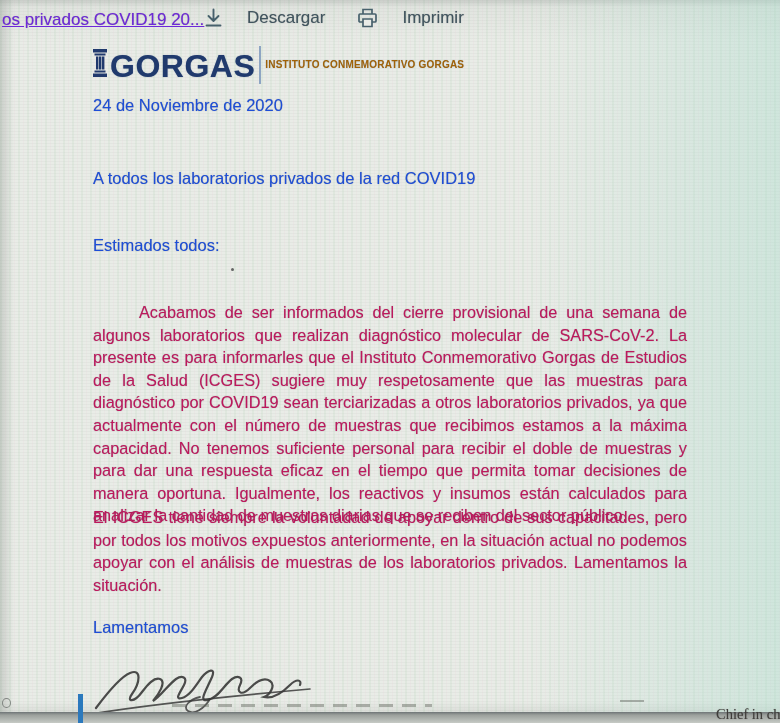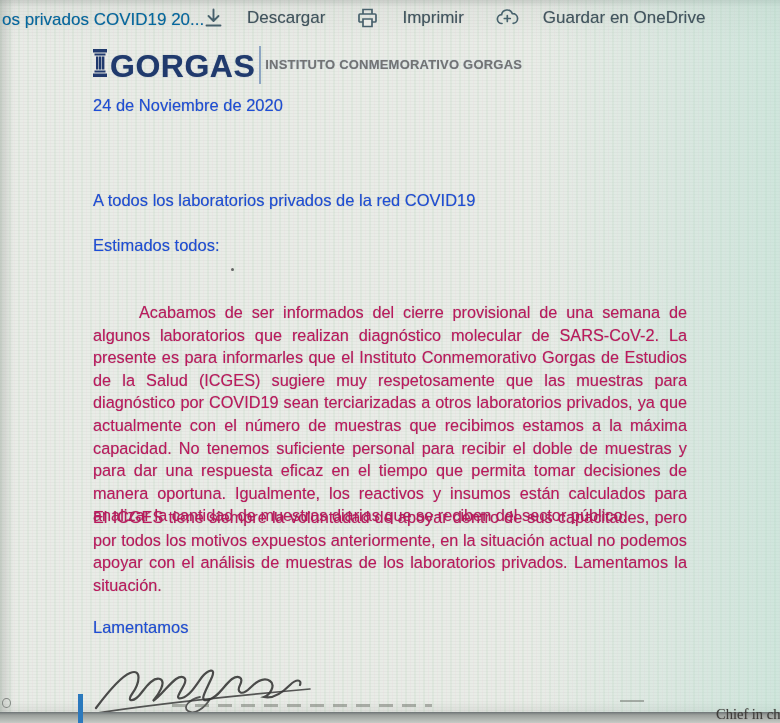--- a/index.html
+++ b/index.html
@@ -16,49 +16,50 @@
       linear-gradient(90deg, rgba(0,0,0,0) 68%, rgba(173,219,206,0.26) 88%, rgba(166,219,203,0.38) 100%),
       linear-gradient(180deg, rgba(116,124,120,0.28), rgba(116,124,120,0.07) 7px, rgba(0,0,0,0) 42px),
       linear-gradient(0deg, rgba(138,144,138,0.30), rgba(0,0,0,0) 22px),
       repeating-linear-gradient(90deg, rgba(184,212,186,0.20) 0px, rgba(184,212,186,0.20) 2px, rgba(255,255,255,0) 2px, rgba(255,255,255,0) 5px, rgba(232,203,214,0.15) 5px, rgba(232,203,214,0.15) 6px, rgba(255,255,255,0) 6px, rgba(255,255,255,0) 9px),
       repeating-linear-gradient(0deg, rgba(108,118,110,0.05) 0px, rgba(108,118,110,0.05) 1px, rgba(255,255,255,0) 1px, rgba(255,255,255,0) 3px);
   }
   .soft{ text-shadow:0 0 1px rgba(70,72,76,0.45); }
 
   
   .toolbar-title{
-    position:absolute;left:2px;top:10px;font-size:17px;color:#0369a1;
+    position:absolute;left:2px;top:10px;font-size:17px;color:#6d28d9;
     white-space:nowrap;
+    text-decoration:underline;
   }
   .toolbar-actions{
     position:absolute;left:204px;top:8px;display:flex;gap:32px;align-items:center;
   }
   .tb-action{
     display:flex;align-items:center;gap:24px;color:#41555f;font-size:17px;
     cursor:pointer;white-space:nowrap;
   }
   .tb-action svg{display:block;}
 
   
   .logo{position:absolute;left:92px;top:46px;display:flex;align-items:center;gap:4px;}
   .wordmark{display:flex;align-items:flex-end;gap:2px;}
   .wordmark-text{
     font-size:32px;font-weight:bold;color:#203a6d;letter-spacing:0.5px;line-height:32px;
     text-shadow:0 0 1px rgba(32,58,109,0.5);
   }
   .logo-sep{width:2px;height:38px;background:#8ea5c3;}
   .org-text{
-    font-size:13px;font-weight:bold;color:#737373;line-height:16px;letter-spacing:0.2px;
+    font-size:10px;font-weight:bold;color:#a16207;line-height:16px;letter-spacing:0.2px;
     text-shadow:0 0 1px rgba(61,109,174,0.4);
   }
 
   
   .letter-line{position:absolute;left:93px;color:#1d4ed8;font-size:16.5px;}
   .date{top:96px;}
-  .recipient{top:169px;margin-top:22px;}
+  .recipient{top:169px;}
   .salutation{top:236px;}
   .ink-speck{
     position:absolute;left:231px;top:268px;width:3px;height:3px;border-radius:50%;
     background:#4c4c4e;opacity:.85;
   }
   .para{
     position:absolute;left:93px;width:594px;color:#be185d;
     font-size:16.3px;line-height:22.6px;text-align:justify;margin:0;
   }
   .para-1{top:301px;text-indent:46px;}
@@ -116,29 +117,20 @@
   <div class="tb-action soft">
     <span>
       <svg width="21" height="20" viewBox="0 0 21 20">
         <path d="M6 6 V1.5 h9 V6" stroke="#47616c" stroke-width="1.7" fill="none"></path>
         <rect x="2" y="6" width="17" height="8" rx="1" stroke="#47616c" stroke-width="1.7" fill="none"></rect>
         <path d="M6 11 h9 v7.5 H6 z" stroke="#47616c" stroke-width="1.7" fill="#e9ece7"></path>
       </svg>
     </span>
     <span>Imprimir</span>
   </div>
-  <div class="tb-action soft">
-    <span>
-      <svg width="23" height="20" viewBox="0 0 23 20">
-        <path d="M6 15.5 a4.4 4.4 0 0 1-.4-8.8 a5.6 5.6 0 0 1 10.8-1.0 a4.1 4.1 0 0 1 .7 9.6" stroke="#47616c" stroke-width="1.7" fill="none" stroke-linecap="round"></path>
-        <path d="M11.3 7.5 v6 M8.3 10.5 h6" stroke="#47616c" stroke-width="1.7" fill="none" stroke-linecap="round"></path>
-      </svg>
-    </span>
-    <span>Guardar en OneDrive</span>
-  </div>
 </div>
 
 <div class="logo">
   <div class="wordmark">
     <span>
       <svg width="16" height="30" viewBox="0 0 16 30">
         <rect x="1" y="1" width="14" height="3.5" fill="#203a6d"></rect>
         <rect x="2.5" y="5.5" width="11" height="2" fill="#203a6d"></rect>
         <rect x="4" y="8.5" width="2.4" height="13" fill="#203a6d"></rect>
         <rect x="7" y="8.5" width="2.4" height="13" fill="#203a6d"></rect>

